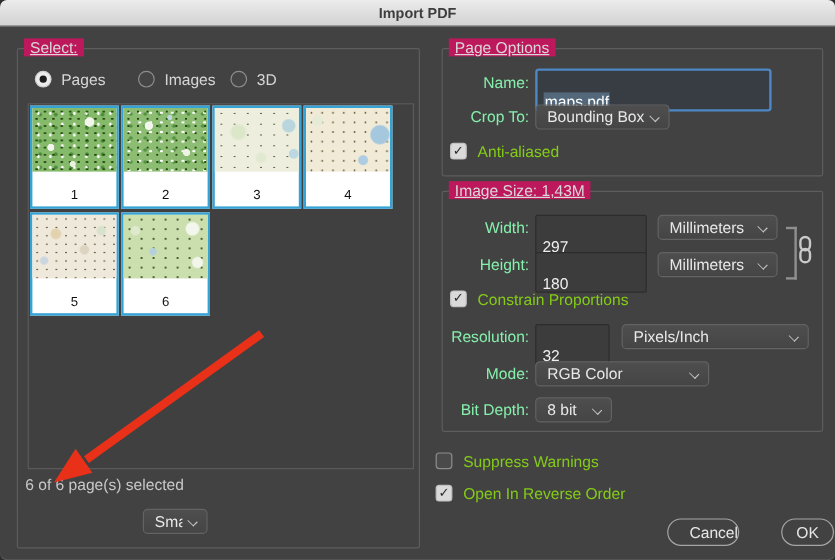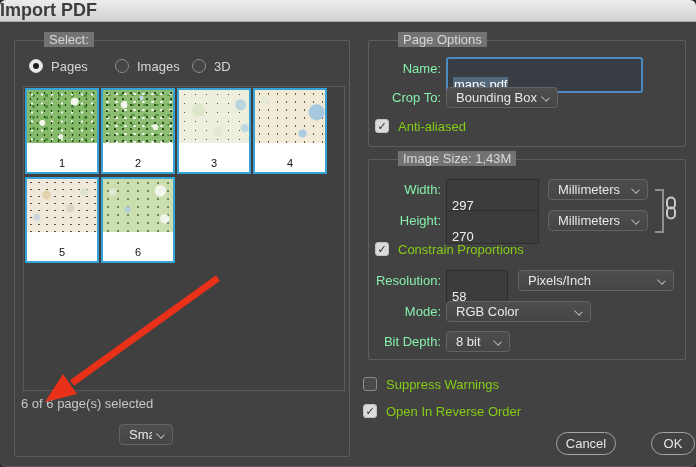--- a/index.html
+++ b/index.html
@@ -11,28 +11,28 @@
   .dialog{
     position:absolute;left:0;top:0;width:696px;height:467px;
     background:#424242;border-radius:6px;overflow:hidden;
     box-shadow:inset 0 -1px 0 rgba(255,255,255,.12);
   }
   
   .titlebar{
     position:absolute;left:0;top:0;width:100%;height:21px;
     background:linear-gradient(#ececec,#d2d2d2);
     border-bottom:1px solid #a8a8a8;
-    display:flex;align-items:center;justify-content:flex-start;
-    color:#3d3d3d;font-weight:600;font-size:18px;
+    display:flex;align-items:center;justify-content:center;
+    color:#3d3d3d;font-weight:600;font-size:12px;
   }
   
   .group{position:absolute;border:1px solid #5d5d5d;border-radius:2px;}
   .legend{
-    position:absolute;top:-9px;left:29px;background:#737373;
-    padding:0 5px;color:#d8d8d8;white-space:nowrap;
+    position:absolute;top:-9px;left:5px;background:#be185d;
+    padding:0 5px;color:#d8d8d8;white-space:nowrap;text-decoration:underline;
   }
   .lbl{position:absolute;color:#86efac;text-align:right;width:72px;line-height:21px;white-space:nowrap;}
   
   .text-input{
     position:absolute;height:21px;box-sizing:border-box;
     background:#3c3c3c;border:1px solid #2c2c2c;border-radius:2px;
     color:#efefef;line-height:19px;padding:16px 5px;overflow:hidden;white-space:nowrap;
   }
   .name-focus{
     background:#383d43;border:2px solid #4d88c4;height:23px;line-height:19px;border-radius:3px;
@@ -236,21 +236,21 @@
     <span class="legend">Image Size: 1,43M</span>
 
     <span class="lbl" style="left:0;top:19px;">Width:</span>
     <div class="text-input" style="left:77px;top:19px;width:93px;"><span>297</span></div>
     <div class="select" style="left:179px;top:19px;width:100px;">
       <span class="sel-text">Millimeters</span>
       <span class="chev"></span>
     </div>
 
     <span class="lbl" style="left:0;top:50px;">Height:</span>
-    <div class="text-input" style="left:77px;top:50px;width:93px;"><span>270</span></div>
+    <div class="text-input" style="left:77px;top:50px;width:93px;"><span>180</span></div>
     <div class="select" style="left:179px;top:50px;width:100px;">
       <span class="sel-text">Millimeters</span>
       <span class="chev"></span>
     </div>
 
     <div class="bracket"></div>
     <span class="chain">
       <svg width="12" height="24" viewBox="0 0 12 24">
         <rect x="2" y="1.5" width="8" height="11" rx="4" fill="none" stroke="#c9c9c9" stroke-width="2"></rect>
         <rect x="2" y="11.5" width="8" height="11" rx="4" fill="none" stroke="#c9c9c9" stroke-width="2"></rect>
@@ -258,21 +258,21 @@
     </span>
 
     <div class="checkrow" style="left:6px;top:81px;">
       <span class="checkbox checked">
           <span class="check">✓</span>
         </span>
       <span class="chklbl">Constrain Proportions</span>
     </div>
 
     <span class="lbl" style="left:0;top:110px;">Resolution:</span>
-    <div class="text-input" style="left:77px;top:110px;width:62px;"><span>58</span></div>
+    <div class="text-input" style="left:77px;top:110px;width:62px;"><span>32</span></div>
     <div class="select" style="left:149px;top:110px;width:156px;">
       <span class="sel-text">Pixels/Inch</span>
       <span class="chev"></span>
     </div>
 
     <span class="lbl" style="left:0;top:141px;">Mode:</span>
     <div class="select" style="left:77px;top:141px;width:145px;">
       <span class="sel-text">RGB Color</span>
       <span class="chev"></span>
     </div>
@@ -288,21 +288,21 @@
     <span class="checkbox"></span>
     <span class="chklbl">Suppress Warnings</span>
   </div>
   <div class="checkrow" style="left:363px;top:403px;">
     <span class="checkbox checked">
         <span class="check">✓</span>
       </span>
     <span class="chklbl">Open In Reverse Order</span>
   </div>
 
-  <div class="btn" style="left:556px;top:432px;width:60px;">
+  <div class="btn" style="left:556px;top:432px;width:60px;justify-content:flex-end;">
       <span>Cancel</span>
     </div>
   <div class="btn" style="left:651px;top:432px;width:44px;">
       <span>OK</span>
     </div>
 
   <svg class="arrow-svg" viewBox="0 0 696 467">
     <line x1="218" y1="278" x2="72" y2="383" stroke="#e93119" stroke-width="7"></line>
     <polygon points="45,402 63,374 77,394" fill="#e93119"></polygon>
   </svg>

